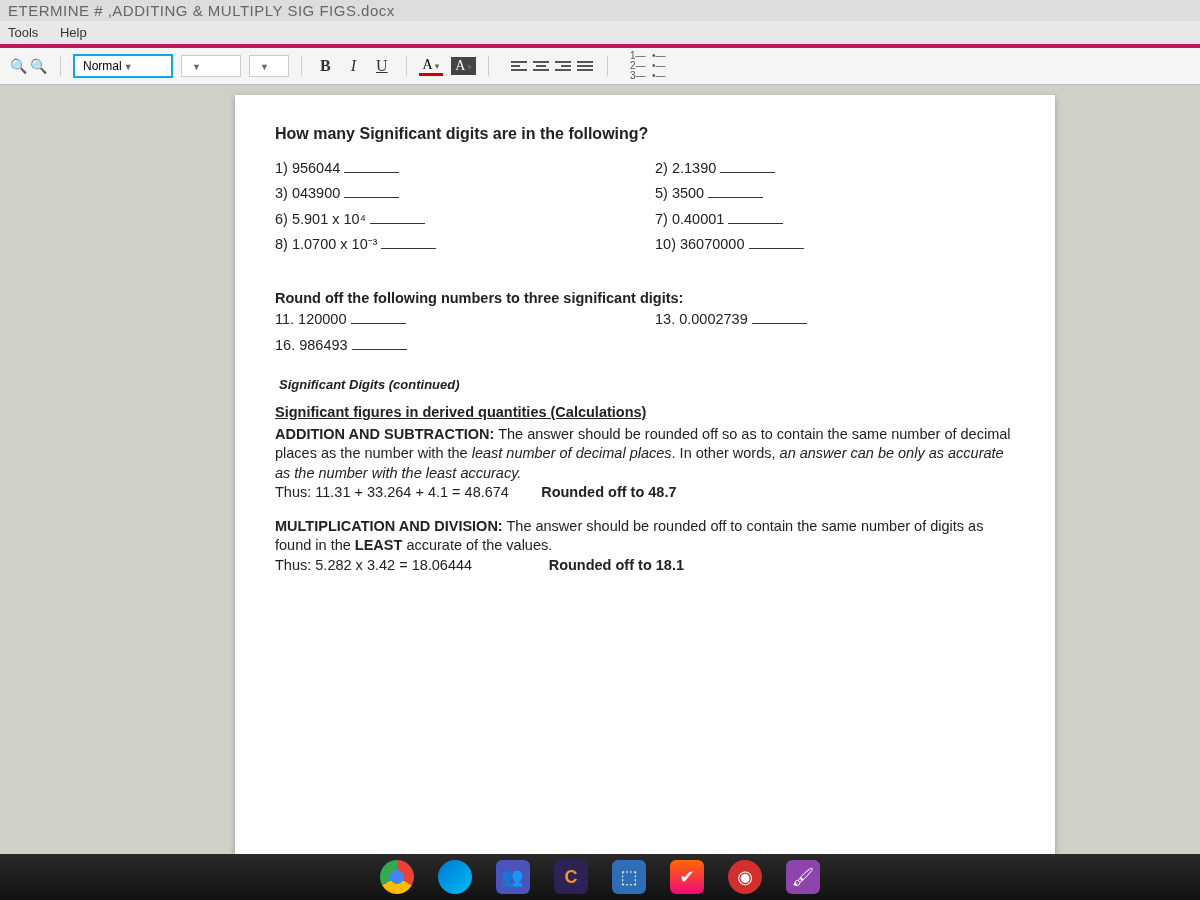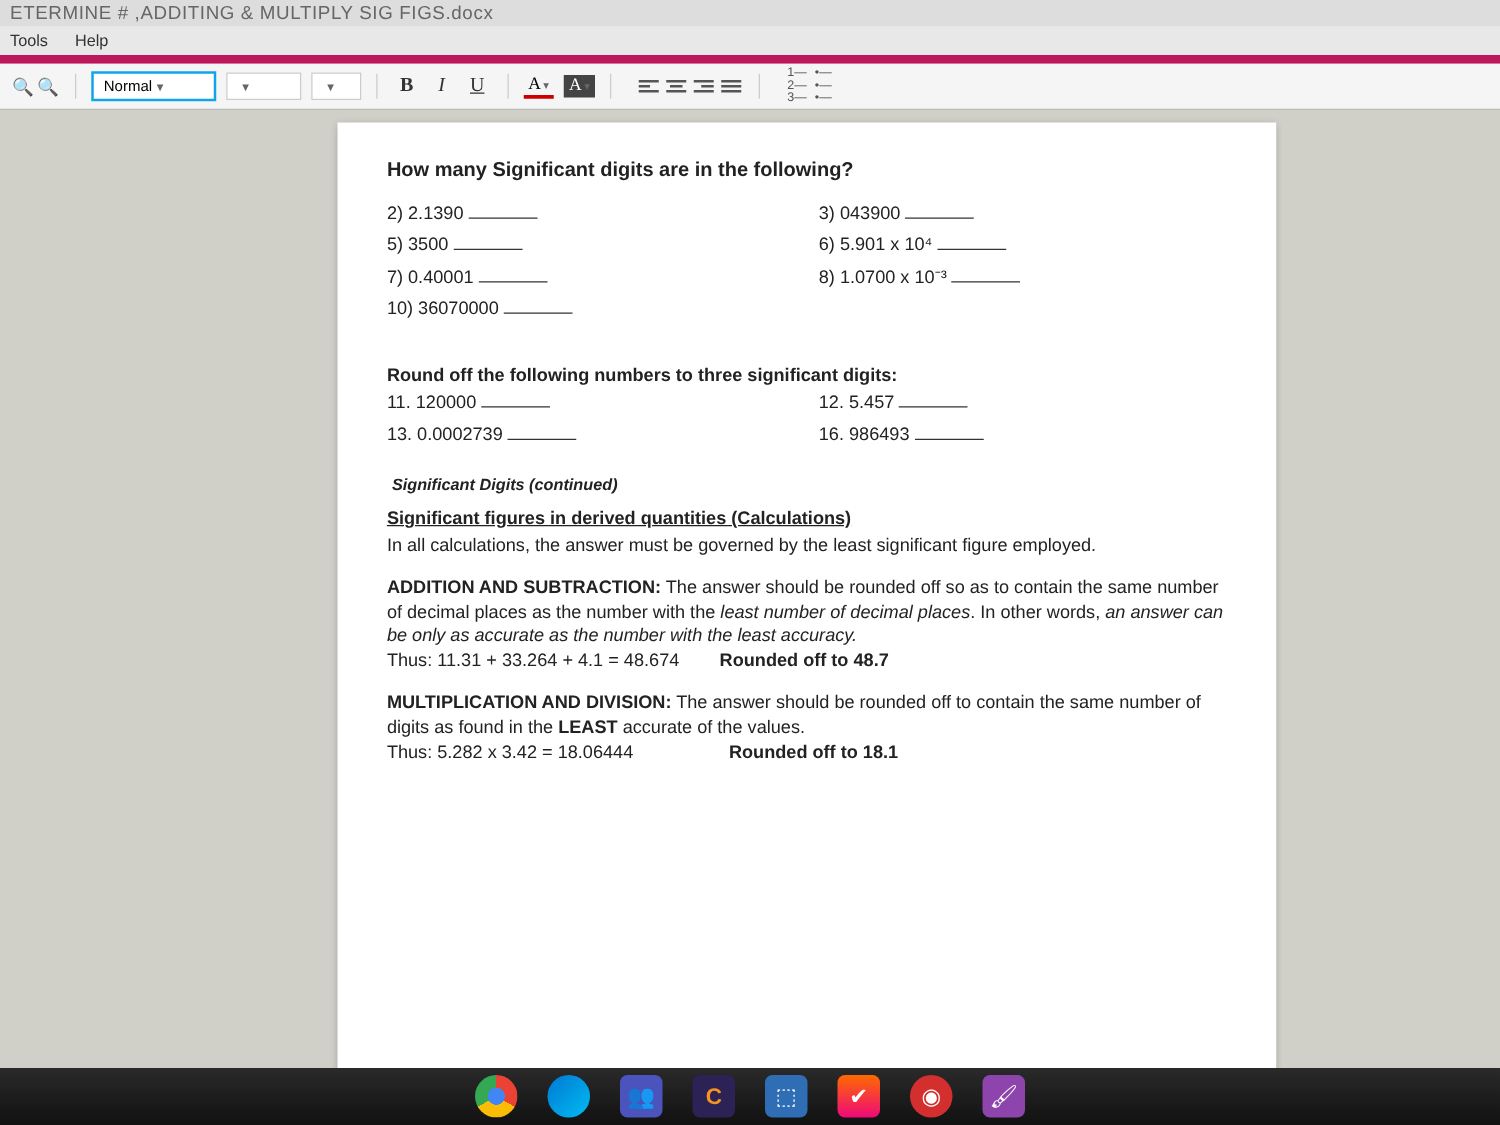--- a/index.html
+++ b/index.html
@@ -1,19 +1,19 @@
 <!DOCTYPE html>
 <html><head>
 <meta charset="utf-8">
 <style>
 * { margin: 0; padding: 0; box-sizing: border-box; }
 body { font-family: Arial, sans-serif; background: #e8e8e8; overflow: hidden; width: 1200px; height: 900px; }
 
 .titlebar { background: #ddd; padding: 2px 8px; font-size: 15px; color: #666; letter-spacing: 0.5px; }
-.menubar { background: #e8e8e8; padding: 4px 8px; font-size: 13px; color: #333; border-bottom: 7px solid #be185d; }
+.menubar { background: #e8e8e8; padding: 4px 8px; font-size: 13px; color: #333; border-bottom: 4px solid #be185d; }
 .menubar span { margin-right: 18px; cursor: pointer; }
 
 .toolbar { background: #f5f5f5; padding: 6px 10px; border-bottom: 1px solid #bbb; display: flex; align-items: center; gap: 8px; font-size: 13px; }
 .toolbar .zoom { display: flex; gap: 2px; }
 .toolbar .zoom-btn { width: 18px; height: 18px; display: inline-flex; align-items: center; justify-content: center; font-size: 14px; color: #555; cursor: pointer; }
 .style-select { padding: 3px 30px 3px 8px; border: 2px solid #0ea5e9; background: white; font-size: 12px; min-width: 100px; cursor: pointer; position: relative; }
 .dd { padding: 3px 18px 3px 8px; border: 1px solid #ccc; background: white; font-size: 12px; min-width: 60px; cursor: pointer; }
 .tbtn { font-family: "Times New Roman", serif; font-size: 16px; padding: 2px 6px; cursor: pointer; color: #333; }
 .tbtn.bold { font-weight: bold; }
 .tbtn.italic { font-style: italic; }
@@ -26,21 +26,21 @@
 .align-btn span { height: 2px; background: #555; }
 .align-btn.left span:nth-child(2) { width: 60%; }
 .align-btn.center span:nth-child(2) { width: 60%; margin: 0 auto; }
 .align-btn.right span:nth-child(2) { width: 60%; margin-left: auto; }
 .list-btn { font-size: 10px; line-height: 1; color: #555; }
 .caret { font-size: 9px; color: #666; margin-left: 2px; }
 .sep { width: 1px; height: 20px; background: #ccc; margin: 0 4px; }
 
 .workspace { background: #d0cfc8; height: 780px; overflow: auto; padding: 10px 0; display: flex; justify-content: center; }
 .ruler-gutter { width: 90px; }
-.page { background: #fff; width: 751px; min-height: 740px; padding: 28px 40px 40px 40px; box-shadow: 0 2px 6px rgba(0,0,0,0.25); font-family: Arial, sans-serif; font-size: 14.5px; color: #222; line-height: 1.35; }
+.page { background: #fff; width: 820px; min-height: 740px; padding: 28px 40px 40px 40px; box-shadow: 0 2px 6px rgba(0,0,0,0.25); font-family: Arial, sans-serif; font-size: 14.5px; color: #222; line-height: 1.35; }
 
 .page h3 { font-size: 16px; font-weight: bold; margin-bottom: 14px; }
 .qgrid { display: grid; grid-template-columns: 1fr 1fr; row-gap: 6px; column-gap: 20px; margin-bottom: 10px; }
 .qitem .blank { display: inline-block; border-bottom: 1px solid #333; width: 55px; margin-left: 4px; }
 .section-gap { height: 24px; }
 .subhead { font-weight: bold; margin-bottom: 2px; }
 .ital { font-style: italic; }
 .cont-head { font-size: 13px; font-weight: bold; font-style: italic; margin: 20px 4px 10px; }
 .calc-head { font-weight: bold; text-decoration: underline; margin-bottom: 2px; }
 .para { margin-bottom: 14px; }
@@ -117,43 +117,42 @@
   </div>
 </div>
 
 <div class="workspace">
   <div class="ruler-gutter"></div>
   <div class="page">
 
     <h3>How many Significant digits are in the following?</h3>
 
     <div class="qgrid">
+      <div class="qitem"><span>1) 956044</span><span class="blank"></span></div>
       <div class="qitem"><span>2) 2.1390</span><span class="blank"></span></div>
       <div class="qitem"><span>3) 043900</span><span class="blank"></span></div>
       <div class="qitem"><span>5) 3500</span><span class="blank"></span></div>
       <div class="qitem"><span>6) 5.901 x 10⁴</span><span class="blank"></span></div>
       <div class="qitem"><span>7) 0.40001</span><span class="blank"></span></div>
       <div class="qitem"><span>8) 1.0700 x 10⁻³</span><span class="blank"></span></div>
       <div class="qitem"><span>10) 36070000</span><span class="blank"></span></div>
     </div>
 
     <div class="section-gap"></div>
 
     <div class="subhead">Round off the following numbers to three significant digits:</div>
     <div class="qgrid">
       <div class="qitem"><span>11.   120000</span><span class="blank"></span></div>
-      <div class="qitem"><span>12.   5.457</span><span class="blank"></span></div>
       <div class="qitem"><span>13. 0.0002739</span><span class="blank"></span></div>
       <div class="qitem"><span>16.   986493</span><span class="blank"></span></div>
     </div>
 
     <div class="cont-head">Significant Digits (continued)</div>
 
     <div class="calc-head">Significant figures in derived quantities (Calculations)</div>
-    <div class="para">In all calculations, the answer must be governed by the least significant figure employed.</div>
 
     <div class="para">
       <b>ADDITION AND SUBTRACTION:</b><span>  The answer should be rounded off so as to contain the same number of decimal places as the number with the </span><span class="least">least number of decimal places</span><span>.  In other words, </span><span class="ital">an answer can be only as accurate as the number with the least accuracy.</span><br>
       <span>Thus:  11.31  +   33.264  +   4.1   =   48.674</span>&nbsp;&nbsp;&nbsp;&nbsp;&nbsp;&nbsp;&nbsp;&nbsp;<b>Rounded off to 48.7</b>
     </div>
 
     <div class="para">
       <b>MULTIPLICATION AND DIVISION:</b><span>  The answer should be rounded off to contain the same number of digits as found in the </span><b>LEAST</b><span> accurate of the values.</span><br>
       <span>Thus:  5.282  x   3.42  =   18.06444</span>&nbsp;&nbsp;&nbsp;&nbsp;&nbsp;&nbsp;&nbsp;&nbsp;&nbsp;&nbsp;&nbsp;&nbsp;&nbsp;&nbsp;&nbsp;&nbsp;&nbsp;&nbsp;&nbsp;<b>Rounded off to 18.1</b>
     </div>

